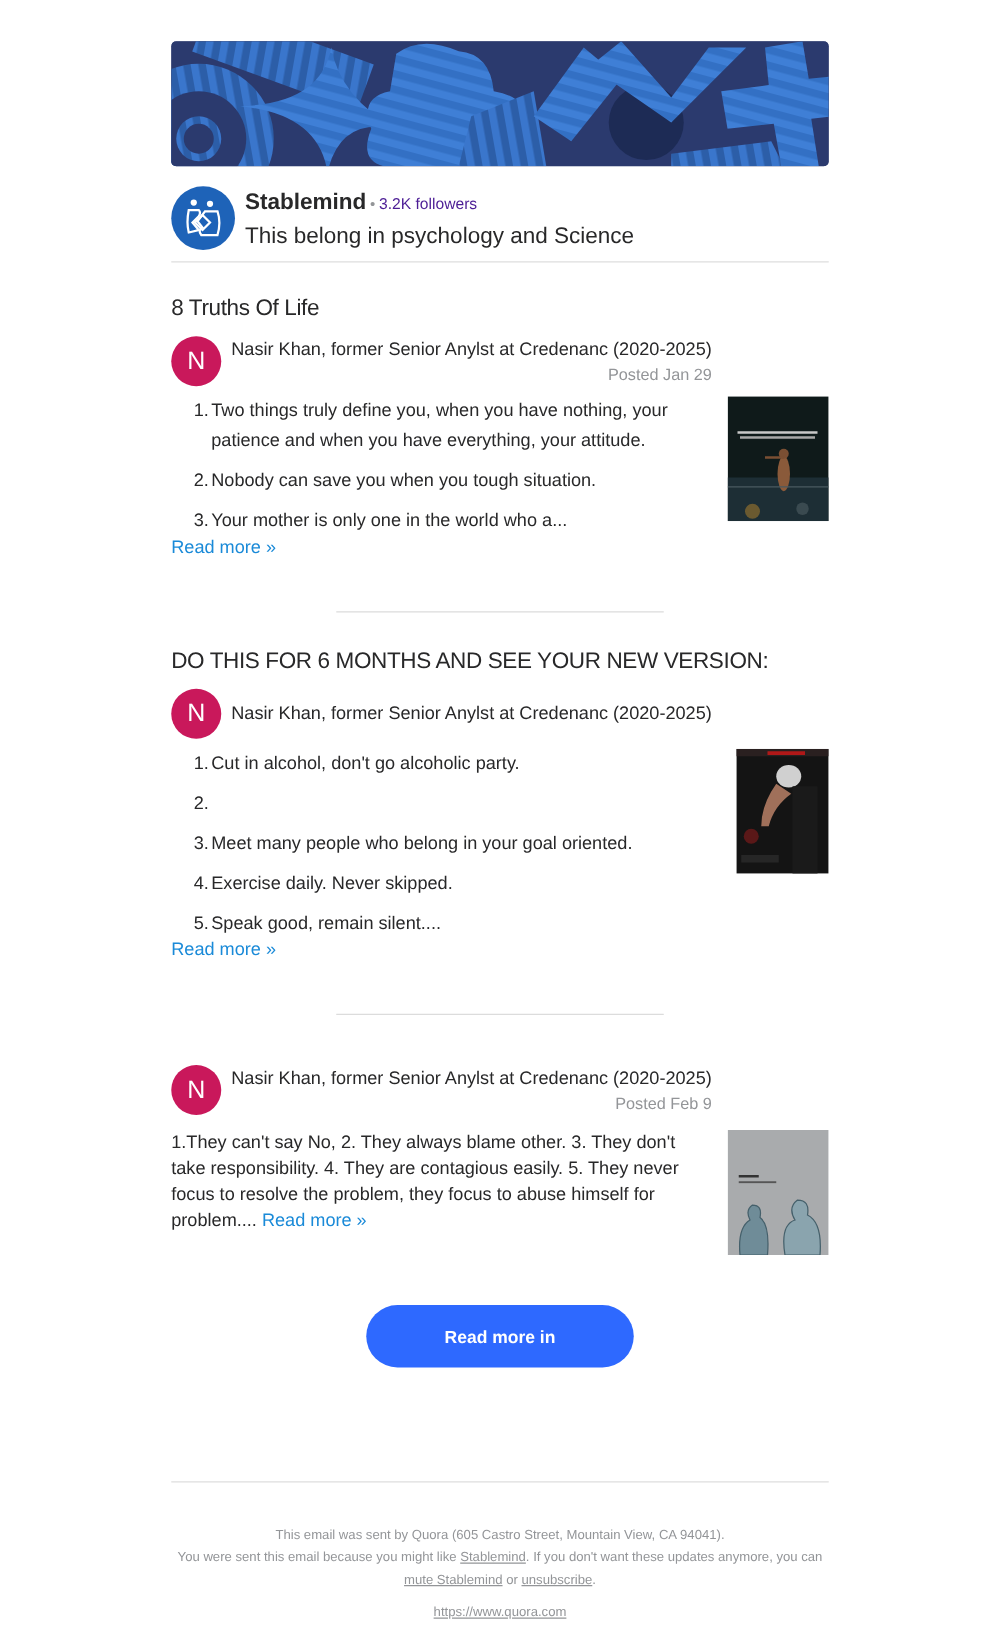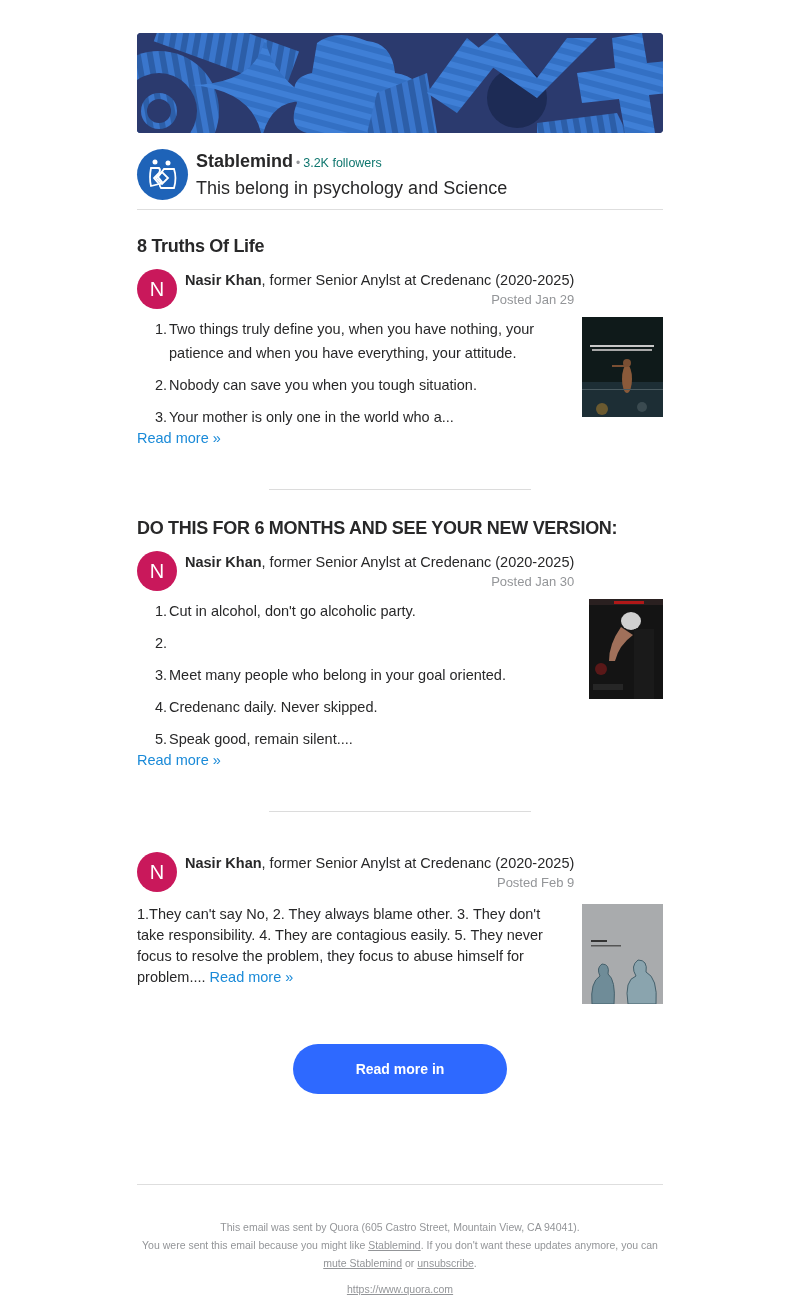--- a/index.html
+++ b/index.html
@@ -6,30 +6,30 @@
   body { width: 800px; height: 1305px; background: #ffffff; font-family: "Liberation Sans", sans-serif; color: #282829; overflow: hidden; }
   .wrap { position: relative; width: 526px; margin: 0 auto; padding-top: 33px; }
   .banner { width: 526px; height: 100px; border-radius: 4px; overflow: hidden; background: #2b3a6e; position: relative; }
   .banner svg { display: block; }
   .space-header { display: flex; align-items: center; padding: 16px 0 9px 0; border-bottom: 1px solid #dedede; }
   .space-logo { width: 51px; height: 51px; border-radius: 50%; background: #1e63b8; display: flex; align-items: center; justify-content: center; flex-shrink: 0; }
   .space-info { margin-left: 8px; }
   .space-title-line { display: flex; align-items: baseline; }
   .space-name { font-size: 18px; font-weight: bold; color: #282829; }
   .space-dot { font-size: 12px; color: #939598; margin: 0 3px; }
-  .space-followers { font-size: 12.5px; color: #0f766e; }
+  .space-followers { font-size: 12.5px; color: #4c1d95; }
   .space-desc { font-size: 18px; color: #282829; margin-top: 6px; }
 
   .post { position: relative; padding-top: 26px; }
-  .post-title { font-size: 18px; font-weight: bold; color: #282829; letter-spacing: -0.3px; }
+  .post-title { font-size: 18px; font-weight: normal; color: #282829; letter-spacing: -0.3px; }
   .author { display: flex; align-items: center; margin-top: 12px; }
   .avatar { width: 40px; height: 40px; border-radius: 50%; background: #c9185b; color: #fff; font-size: 20px; display: flex; align-items: center; justify-content: center; flex-shrink: 0; }
   .author-info { margin-left: 8px; }
   .author-line { font-size: 14.5px; color: #282829; }
-  .author-name { font-weight: bold; text-align: center; }
+  .author-name { font-weight: normal; text-align: center; }
   .author-date { font-size: 13px; color: #939598; margin-top: 4px; text-align: right; }
 
   .body { position: relative; margin-top: 10px; }
   .thumb { position: absolute; right: 0; top: 0; width: 81px; height: 100px; overflow: hidden; }
   ol.items { list-style: none; padding-left: 18px; width: 440px; }
   ol.items li { font-size: 14.5px; line-height: 24px; margin-bottom: 8px; color: #282829; display: flex; }
   ol.items li .num { width: 14px; flex-shrink: 0; }
   .read-more { display: inline-block; color: #2e69ff; font-size: 14.5px; color: #1a8ad8; text-decoration: none; }
   .para { font-size: 14.5px; line-height: 21px; width: 430px; color: #282829; }
   .divider-short { width: 262px; height: 1px; background: #dcdcdc; margin: 42px auto 0 auto; }
@@ -137,21 +137,20 @@
     </div>
     <div class="divider-short"></div>
   </div>
 
   <div class="post" style="padding-top:28px;">
     <div class="post-title">DO THIS FOR 6 MONTHS AND SEE YOUR NEW VERSION:</div>
     <div class="author">
       <div class="avatar">N</div>
       <div class="author-info">
         <div class="author-line"><span class="author-name">Nasir Khan</span><span>, former Senior Anylst at Credenanc (2020-2025)</span></div>
-        <div class="author-date">Posted Jan 30</div>
       </div>
     </div>
     <div class="body" style="margin-top:8px;">
       <div class="thumb" style="width:74px;">
         <svg width="74" height="100" viewBox="0 0 74 100">
           <rect width="74" height="100" fill="#141414"></rect>
           <rect x="0" y="0" width="74" height="6" fill="#2a2020"></rect>
           <rect x="25" y="2" width="30" height="3" fill="#b01818"></rect>
           <ellipse cx="42" cy="22" rx="10" ry="9" fill="#d0d0d0"></ellipse>
           <path d="M32 28 Q20 45 20 62 L26 62 Q30 46 44 36 Z" fill="#a0705a"></path>
@@ -167,21 +166,21 @@
           </li>
         <li>
             <span class="num">2.</span>
           </li>
         <li>
             <span class="num">3.</span>
             <span>Meet many people who belong in your goal oriented.</span>
           </li>
         <li>
             <span class="num">4.</span>
-            <span>Credenanc daily. Never skipped.</span>
+            <span>Exercise daily. Never skipped.</span>
           </li>
         <li style="margin-bottom:0;">
             <span class="num">5.</span>
             <span>Speak good, remain silent....</span>
           </li>
       </ol>
       <a class="read-more">Read more »</a>
     </div>
     <div class="divider-short"></div>
   </div>

